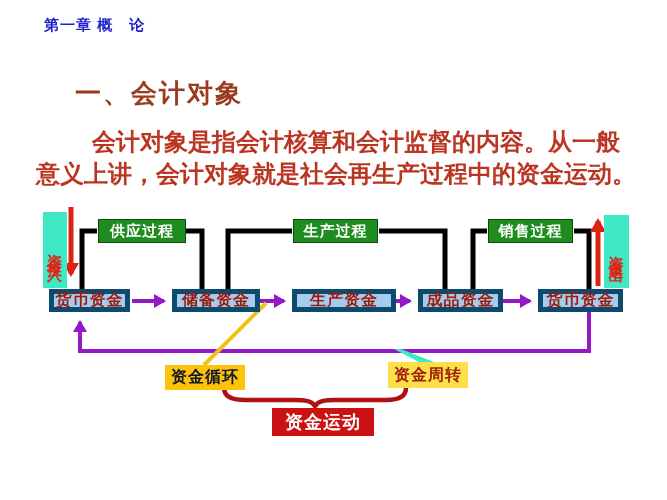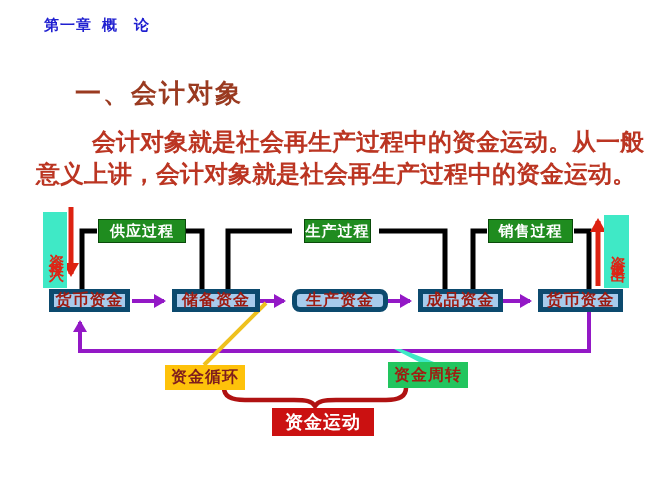--- a/index.html
+++ b/index.html
@@ -1,54 +1,54 @@
 <!DOCTYPE html>
 <html><head>
 <meta charset="utf-8">
 <style>
   html,body{margin:0;padding:0;background:#ffffff;}
   .slide{
     position:relative;width:667px;height:500px;background:#ffffff;overflow:hidden;
-    font-family:Liberation Mono, monospace;
+    font-family:Liberation Sans, sans-serif;
   }
   .abs{position:absolute;white-space:nowrap;}
   .chapter{left:44px;top:16px;color:#1f1fd0;font-size:15px;font-weight:bold;letter-spacing:1px;}
   .title{left:191px;top:5px;color:#c01212;font-size:32px;font-weight:bold;}
   .heading{left:75px;top:76px;color:#9a3a20;font-size:26px;font-weight:bold;letter-spacing:2px;}
   .para{color:#bb3522;font-size:24px;font-weight:bold;}
   .l1{left:92px;top:126px;}
   .l2{left:36px;top:158px;}
   .wires{position:absolute;left:0;top:0;width:667px;height:500px;z-index:1;}
   .box{
     position:absolute;display:flex;align-items:center;justify-content:center;
     font-weight:bold;box-sizing:border-box;z-index:2;letter-spacing:1px;
   }
   .pbox{background:#1f8c1f;color:#ffffff;border:1px solid #titleborder;border:1px solid #0a4a0a;font-size:15px;height:24px;top:219px;}
-  #pb1{left:98px;width:88px;} #pb2{left:304px;width:67px;} #pb3{left:488px;width:85px;}
+  #pb1{left:98px;width:88px;} #pb2{left:293px;width:85px;} #pb3{left:488px;width:85px;}
   .fbox{background:#a7cbec;color:#9c1c12;border:5px solid #0c4a6e;font-size:16px;height:23px;top:289px;}
-  #fb1{left:49px;width:81px;} #fb2{left:172px;width:88px;} #fb3{left:292px;width:96px;border-radius:8px;}
+  #fb1{left:49px;width:81px;} #fb2{left:172px;width:88px;} #fb3{left:292px;width:104px;}
   #fb4{left:418px;width:85px;} #fb5{left:538px;width:85px;}
   .vbox{
     background:#3fe9c6;color:#dd2616;font-size:15px;
     writing-mode:vertical-rl;text-orientation:upright;letter-spacing:4px;line-height:1;
   }
   #vin{left:43px;top:212px;width:24px;height:76px;}
   #vout{left:604px;top:215px;width:25px;height:73px;}
-  #cycle{left:165px;top:365px;width:80px;height:25px;background:#fec20a;color:#7f1d1d;font-size:16px;}
-  #turnover{left:388px;top:362px;width:80px;height:26px;background:#22c55e;color:#a01d12;font-size:16px;}
+  #cycle{left:165px;top:365px;width:80px;height:25px;background:#fec20a;color:#0f172a;font-size:16px;}
+  #turnover{left:388px;top:362px;width:80px;height:26px;background:#fde047;color:#a01d12;font-size:16px;}
   #movement{left:272px;top:408px;width:102px;height:28px;background:#cb1111;color:#ffffff;font-size:18px;}
 </style>
 </head>
 <body>
 
 <div class="slide">
 
   <div class="abs chapter">第一章 概　论</div>
   <div class="abs heading">一、会计对象</div>
-  <div class="abs para l1">会计对象就是社会再生产过程中的资金运动。从一般</div>
+  <div class="abs para l1">会计对象是指会计核算和会计监督的内容。从一般</div>
   <div class="abs para l2">意义上讲，会计对象就是社会再生产过程中的资金运动。</div>
 
   <svg class="wires" viewBox="0 0 667 500" xmlns="http://www.w3.org/2000/svg">
     <defs>
       <marker id="ap" markerUnits="userSpaceOnUse" markerWidth="14" markerHeight="14" refX="10" refY="7" orient="auto">
         <path d="M0,0 L12,7 L0,14 Z" fill="#9318c6"></path>
       </marker>
       <marker id="ar" markerUnits="userSpaceOnUse" markerWidth="16" markerHeight="16" refX="11" refY="8" orient="auto">
         <path d="M0,0 L14,8 L0,16 Z" fill="#dd2211"></path>
       </marker>

